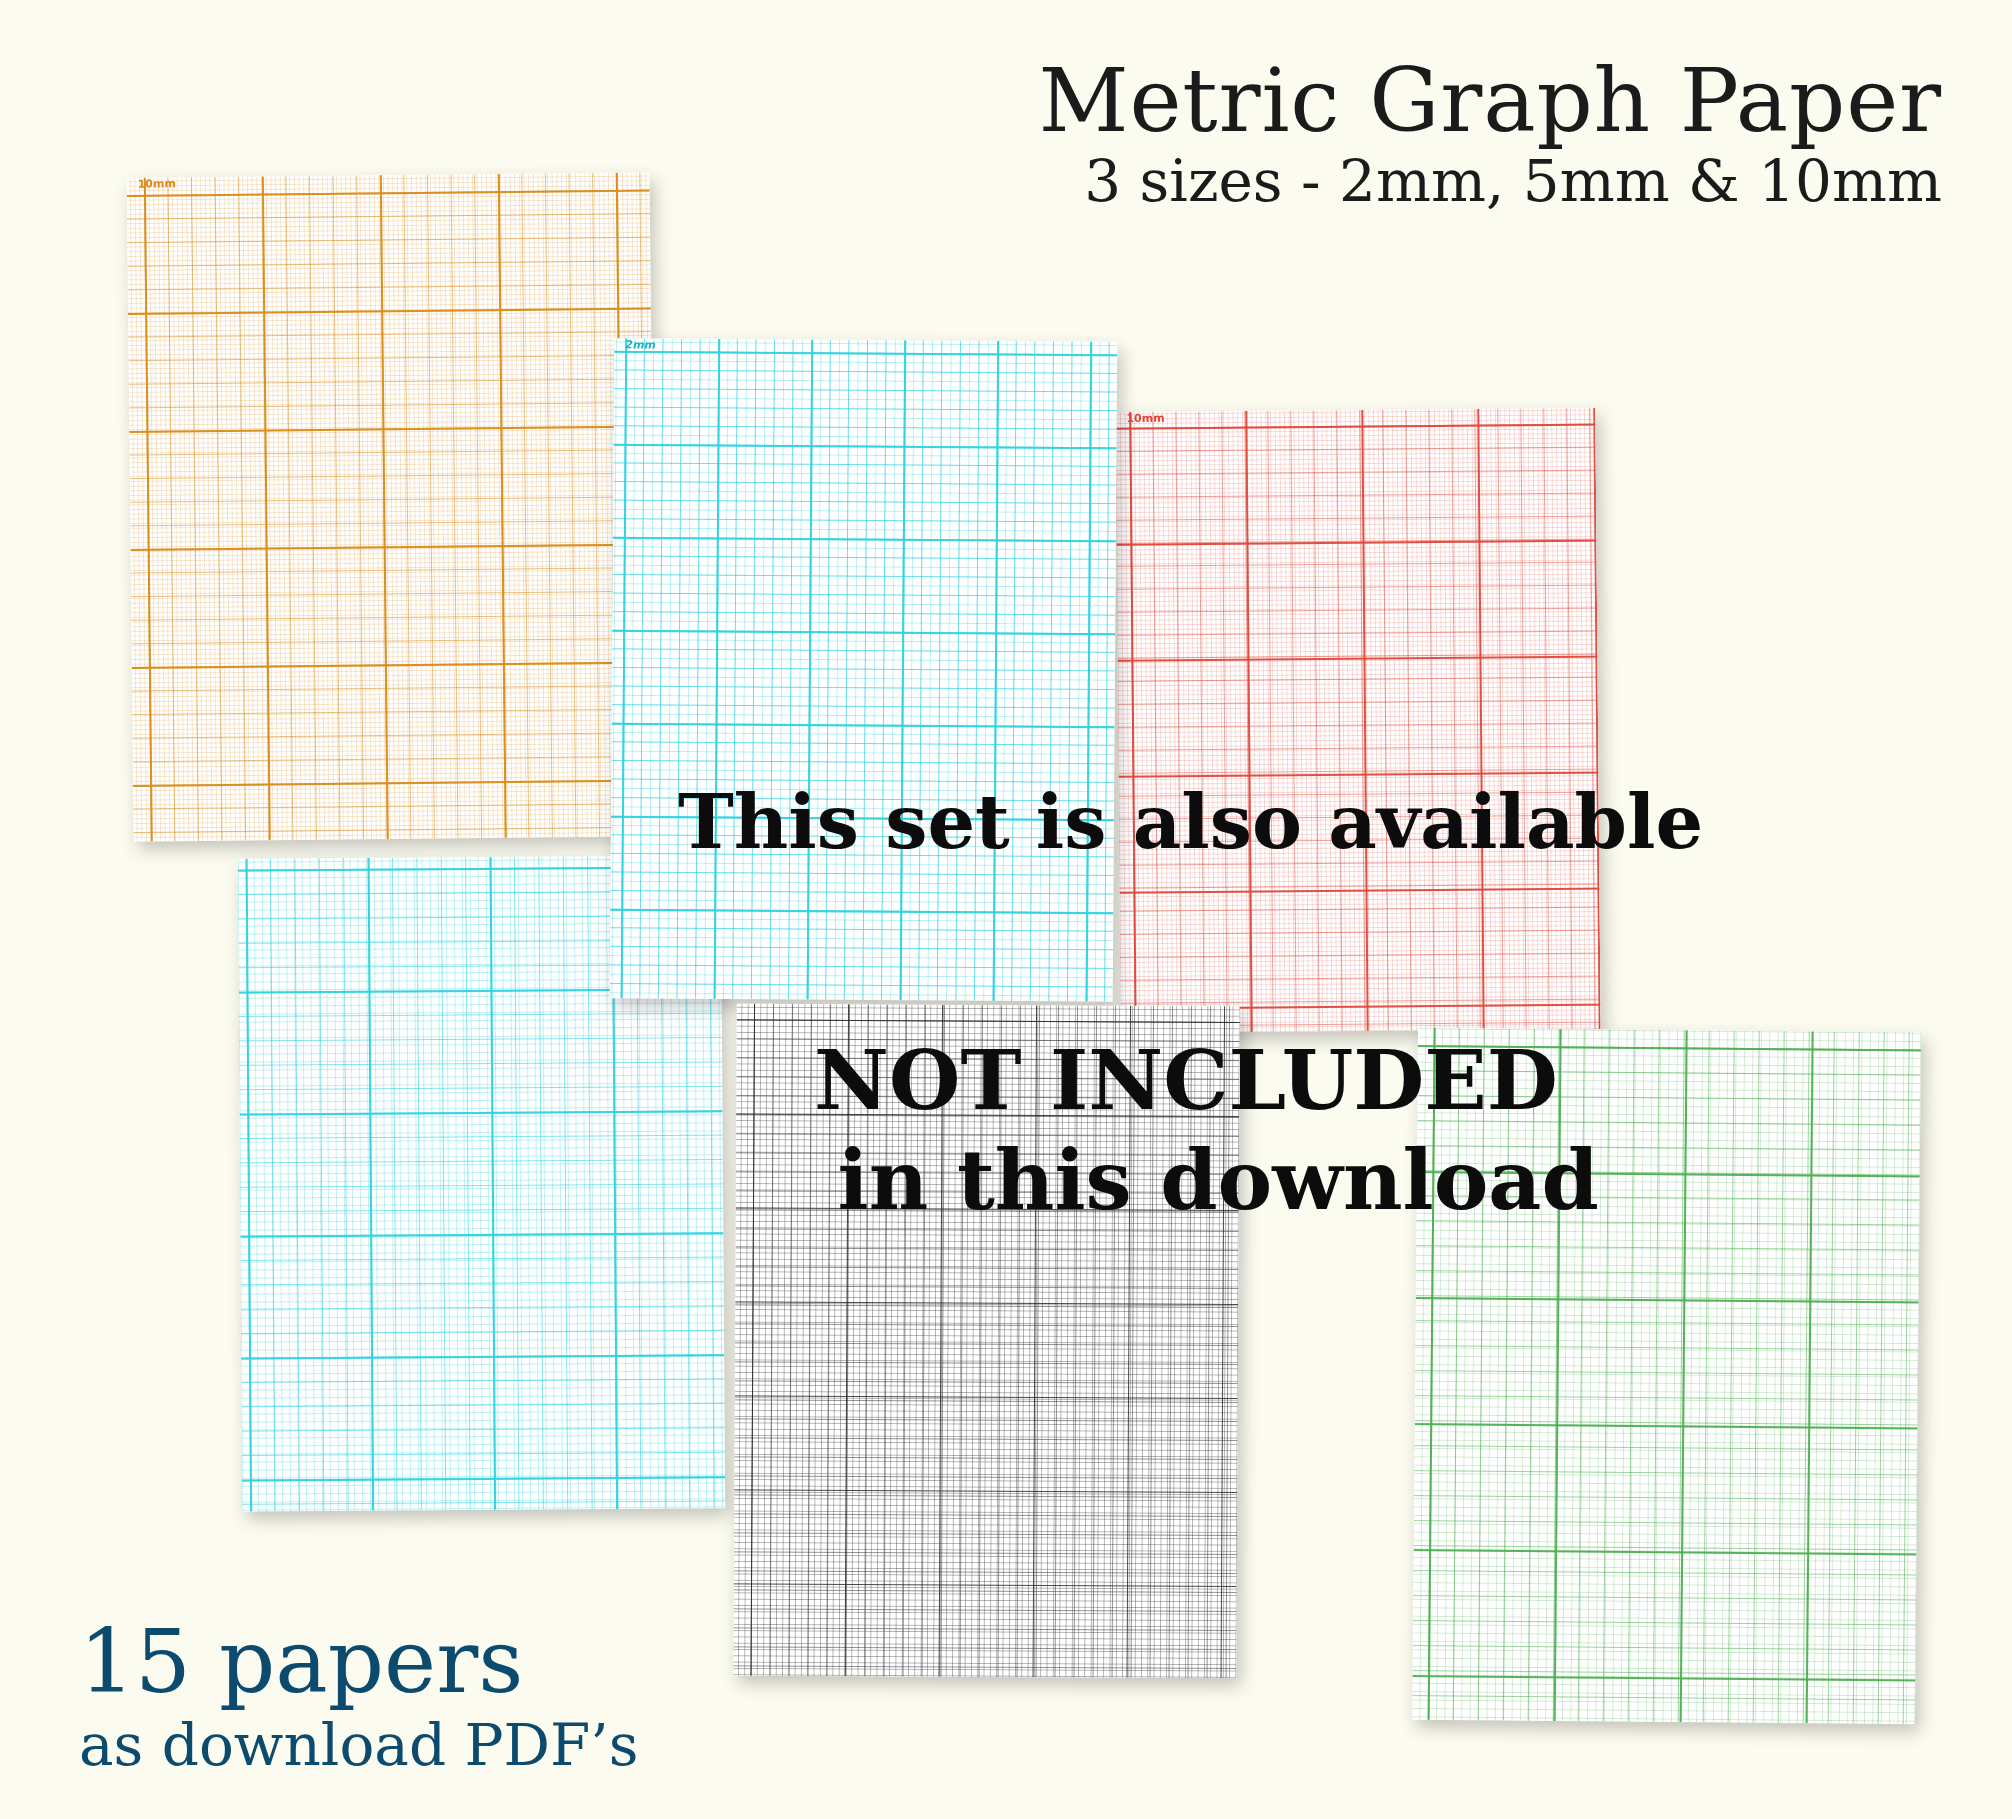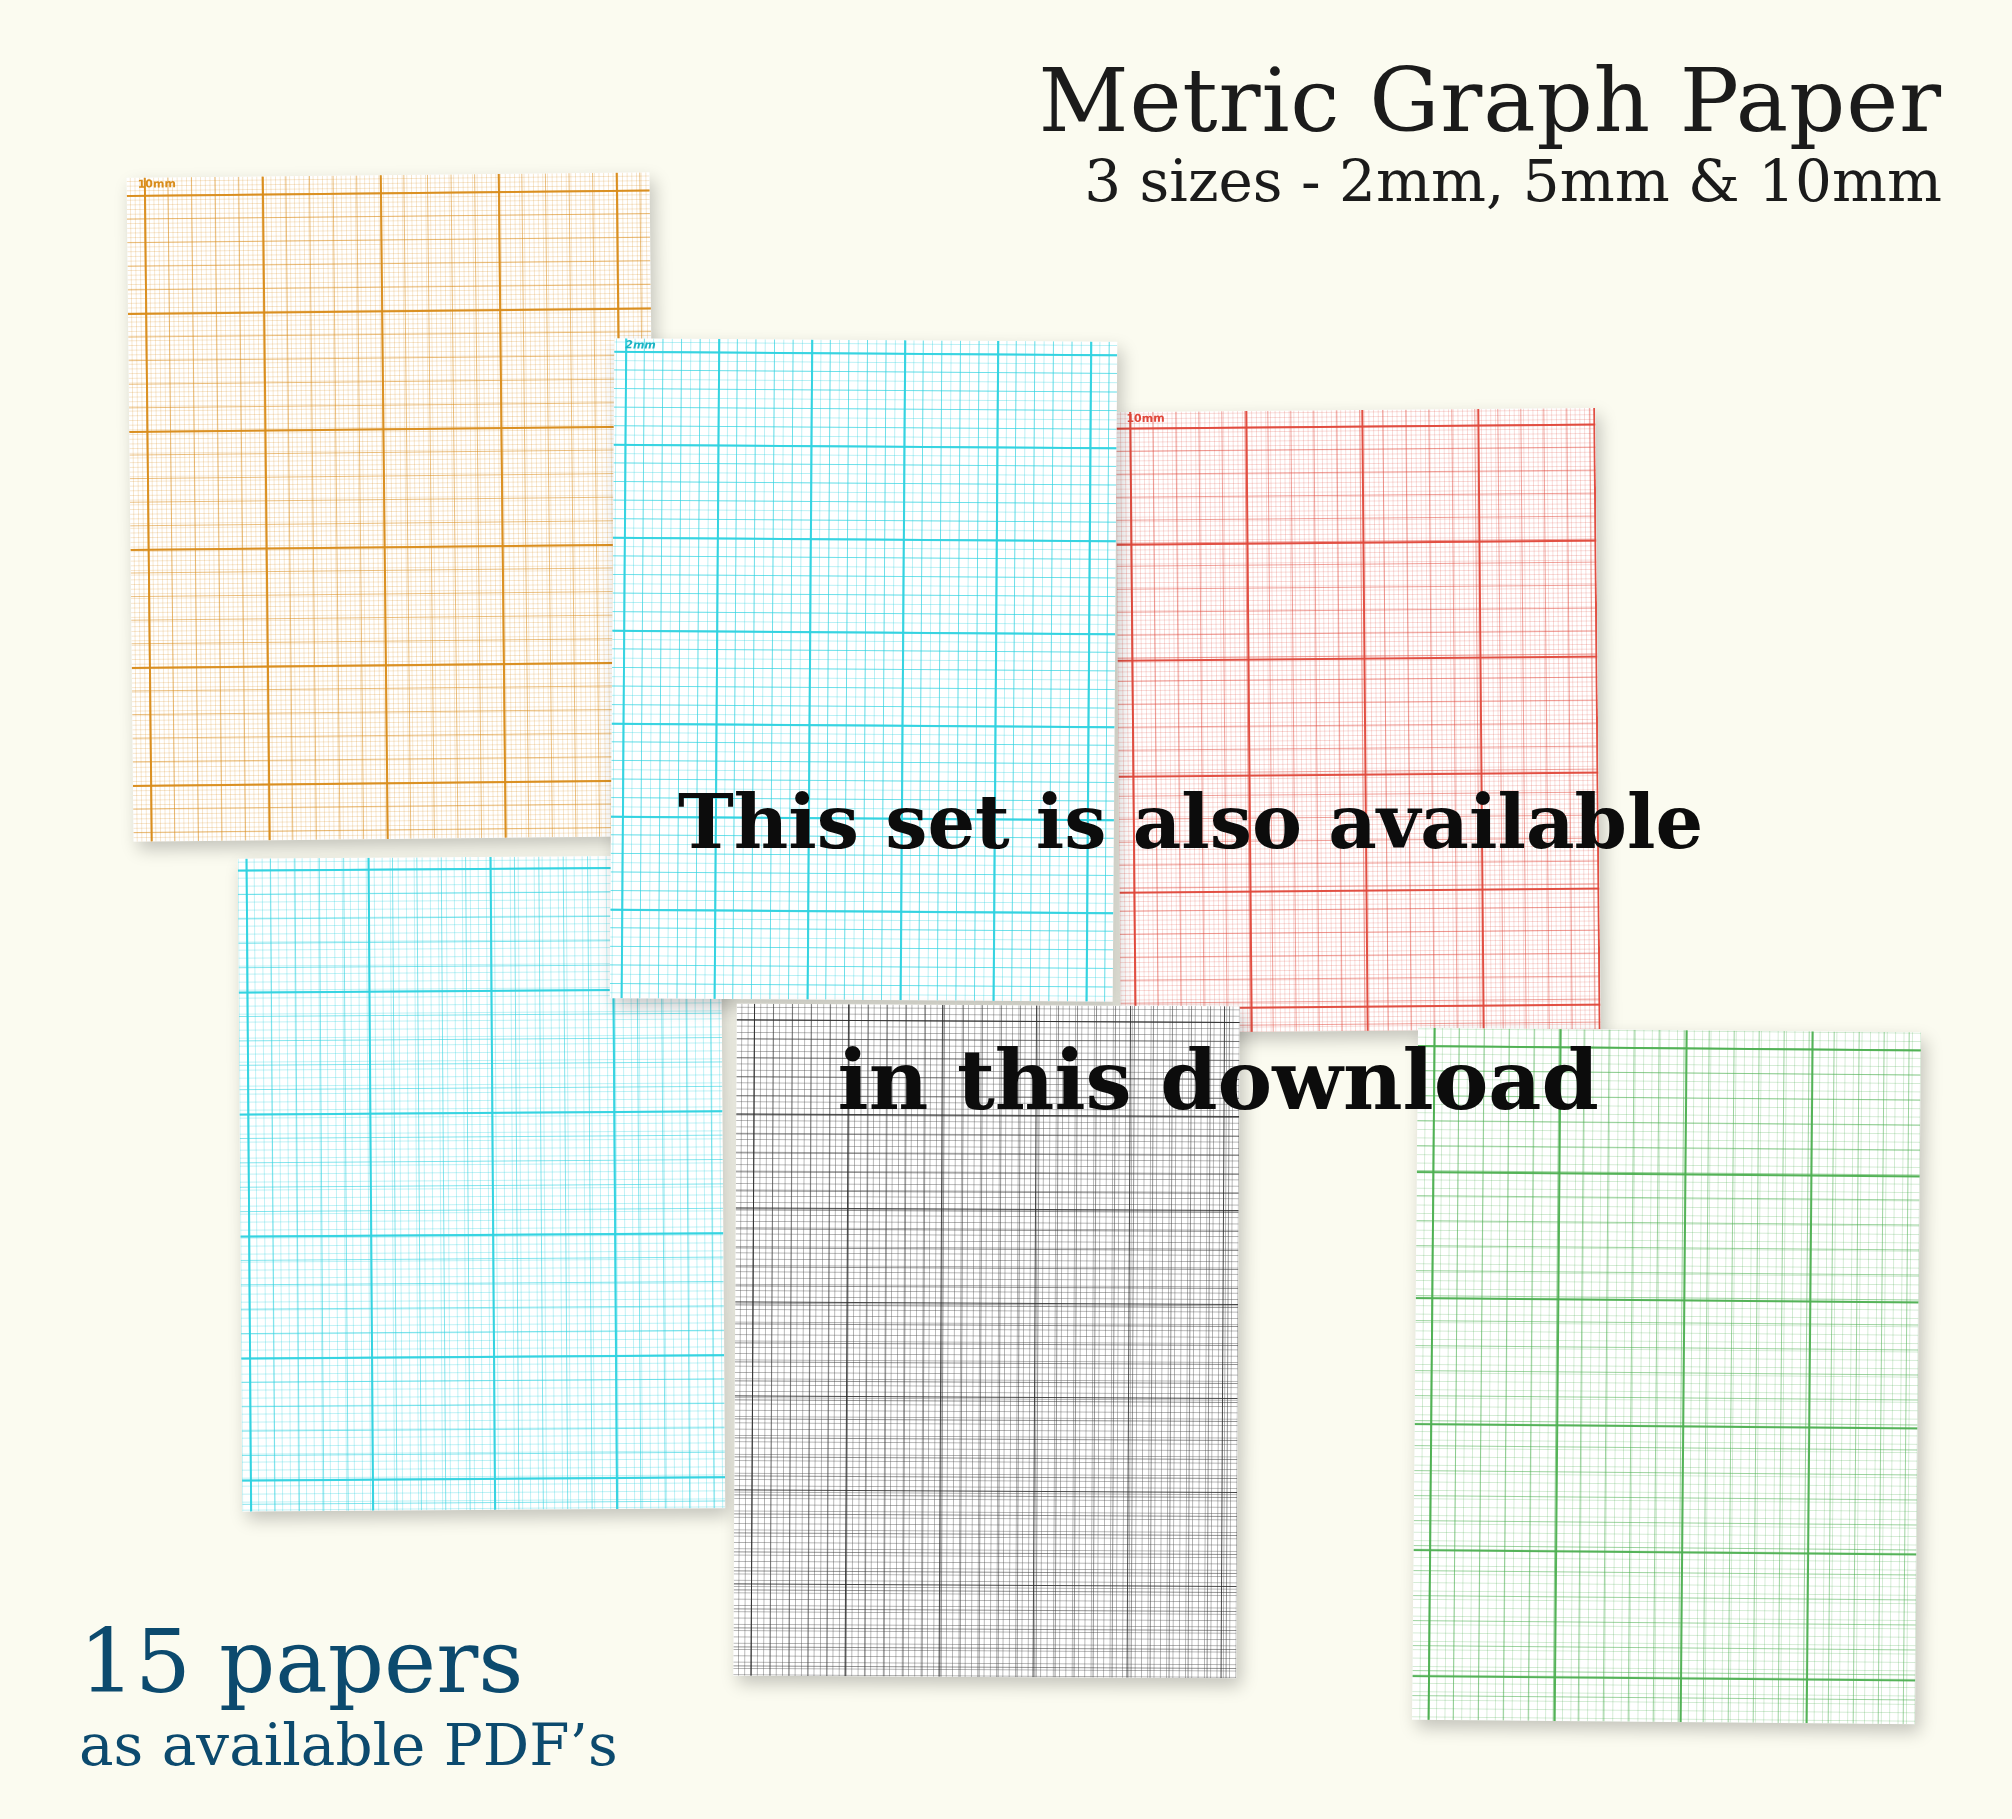--- a/index.html
+++ b/index.html
@@ -206,25 +206,26 @@
           126px 126px, 126px 126px,
           25px 25px, 25px 25px,
           8.4px 8.4px, 8.4px 8.4px;
         background-position: 15.7px 17.3px, 15.7px 17.3px, 15.7px 17.3px, 15.7px 17.3px, 15.7px 17.3px, 15.7px 17.3px;
       "></div>
 </div>
 
 <div class="overlay-text" id="overlay-available">This set is also available</div>
 
 <div class="overlay-text" id="overlay-notincluded">
+  <div>NOT INCLUDED</div>
   <div style="margin-left:23.6px;">in this download</div>
 </div>
 
 <div class="headline">
   <div class="title">Metric Graph Paper</div>
   <div class="sub1">3 sizes - 2mm, 5mm &amp; 10mm</div>
 </div>
 
 <div class="bottomleft">
   <div class="big">15 papers</div>
-  <div class="small">as available PDF’s</div>
+  <div class="small">as download PDF’s</div>
 </div>
 
 
 </body></html>

